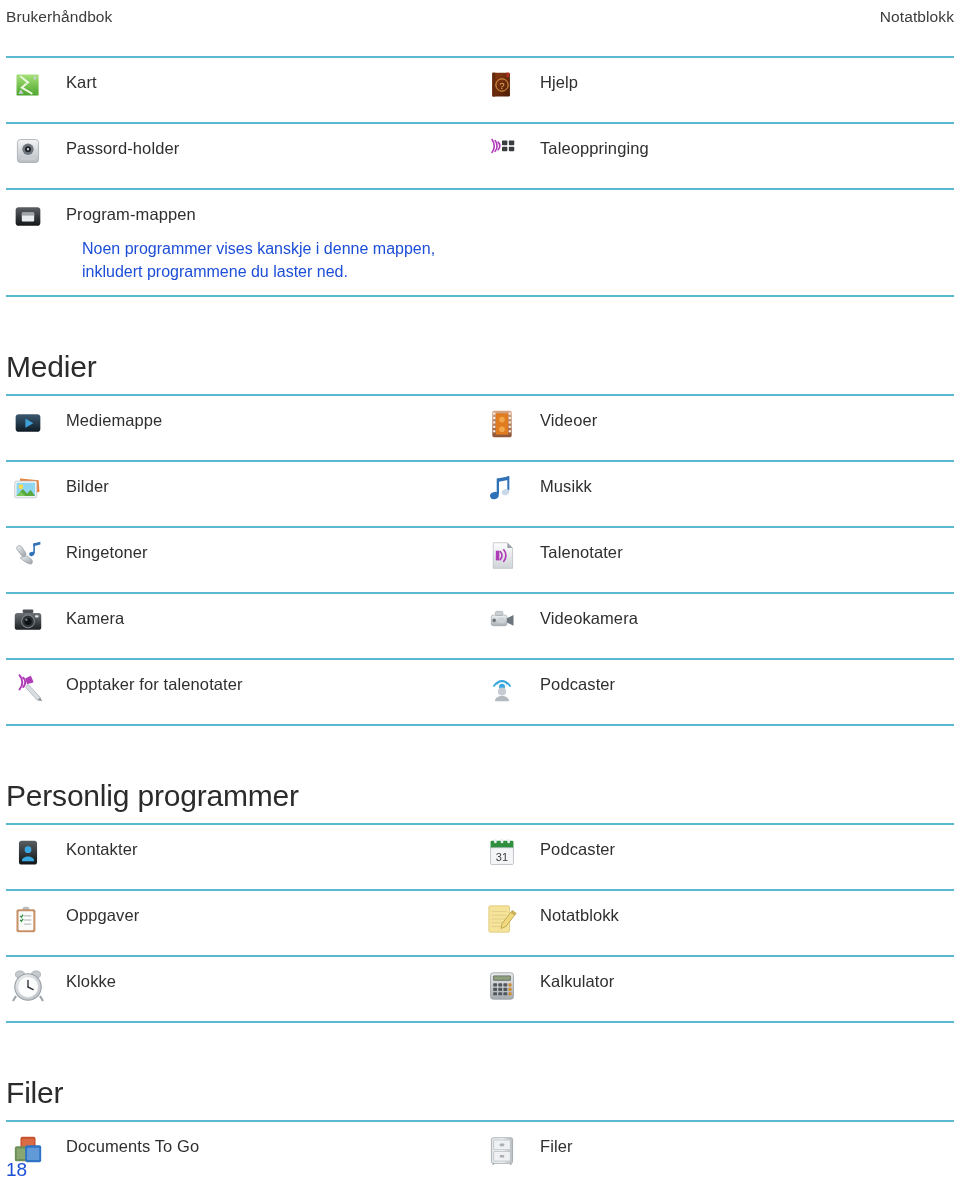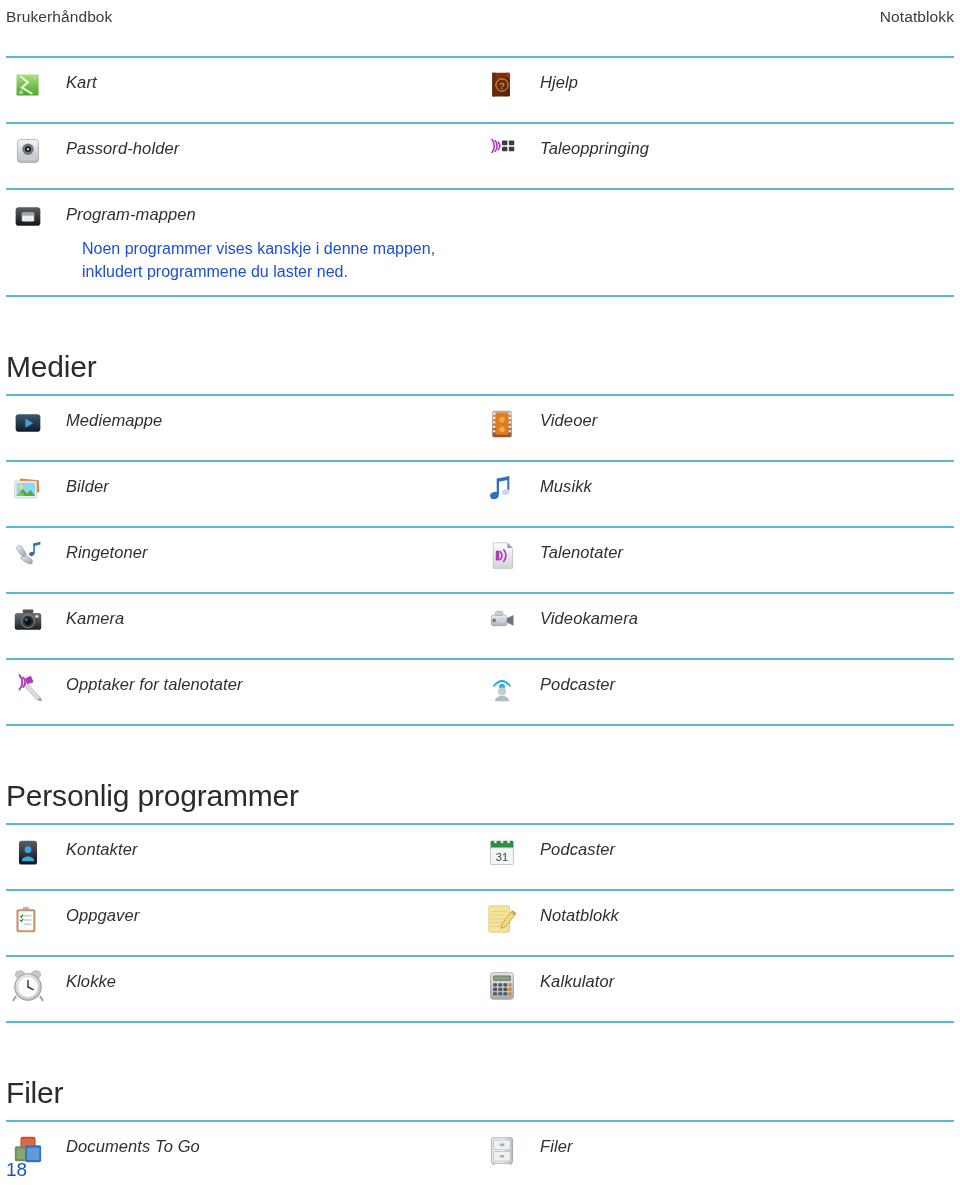--- a/index.html
+++ b/index.html
@@ -77,21 +77,20 @@
     display: flex;
     align-items: flex-start;
     justify-content: center;
   }
   .lbl-wrap { padding-top: 2px; }
   .lbl {
     font-size: 16.5px;
     color: #2f2f2f;
     line-height: 1.25;
     letter-spacing: .1px;
-    font-style: italic;
   }
   .sub {
     font-size: 16px;
     color: #1d4ed8;
     line-height: 1.45;
     margin-top: 12px;
     max-width: 400px;
     margin-left: 16px;
   }
 

